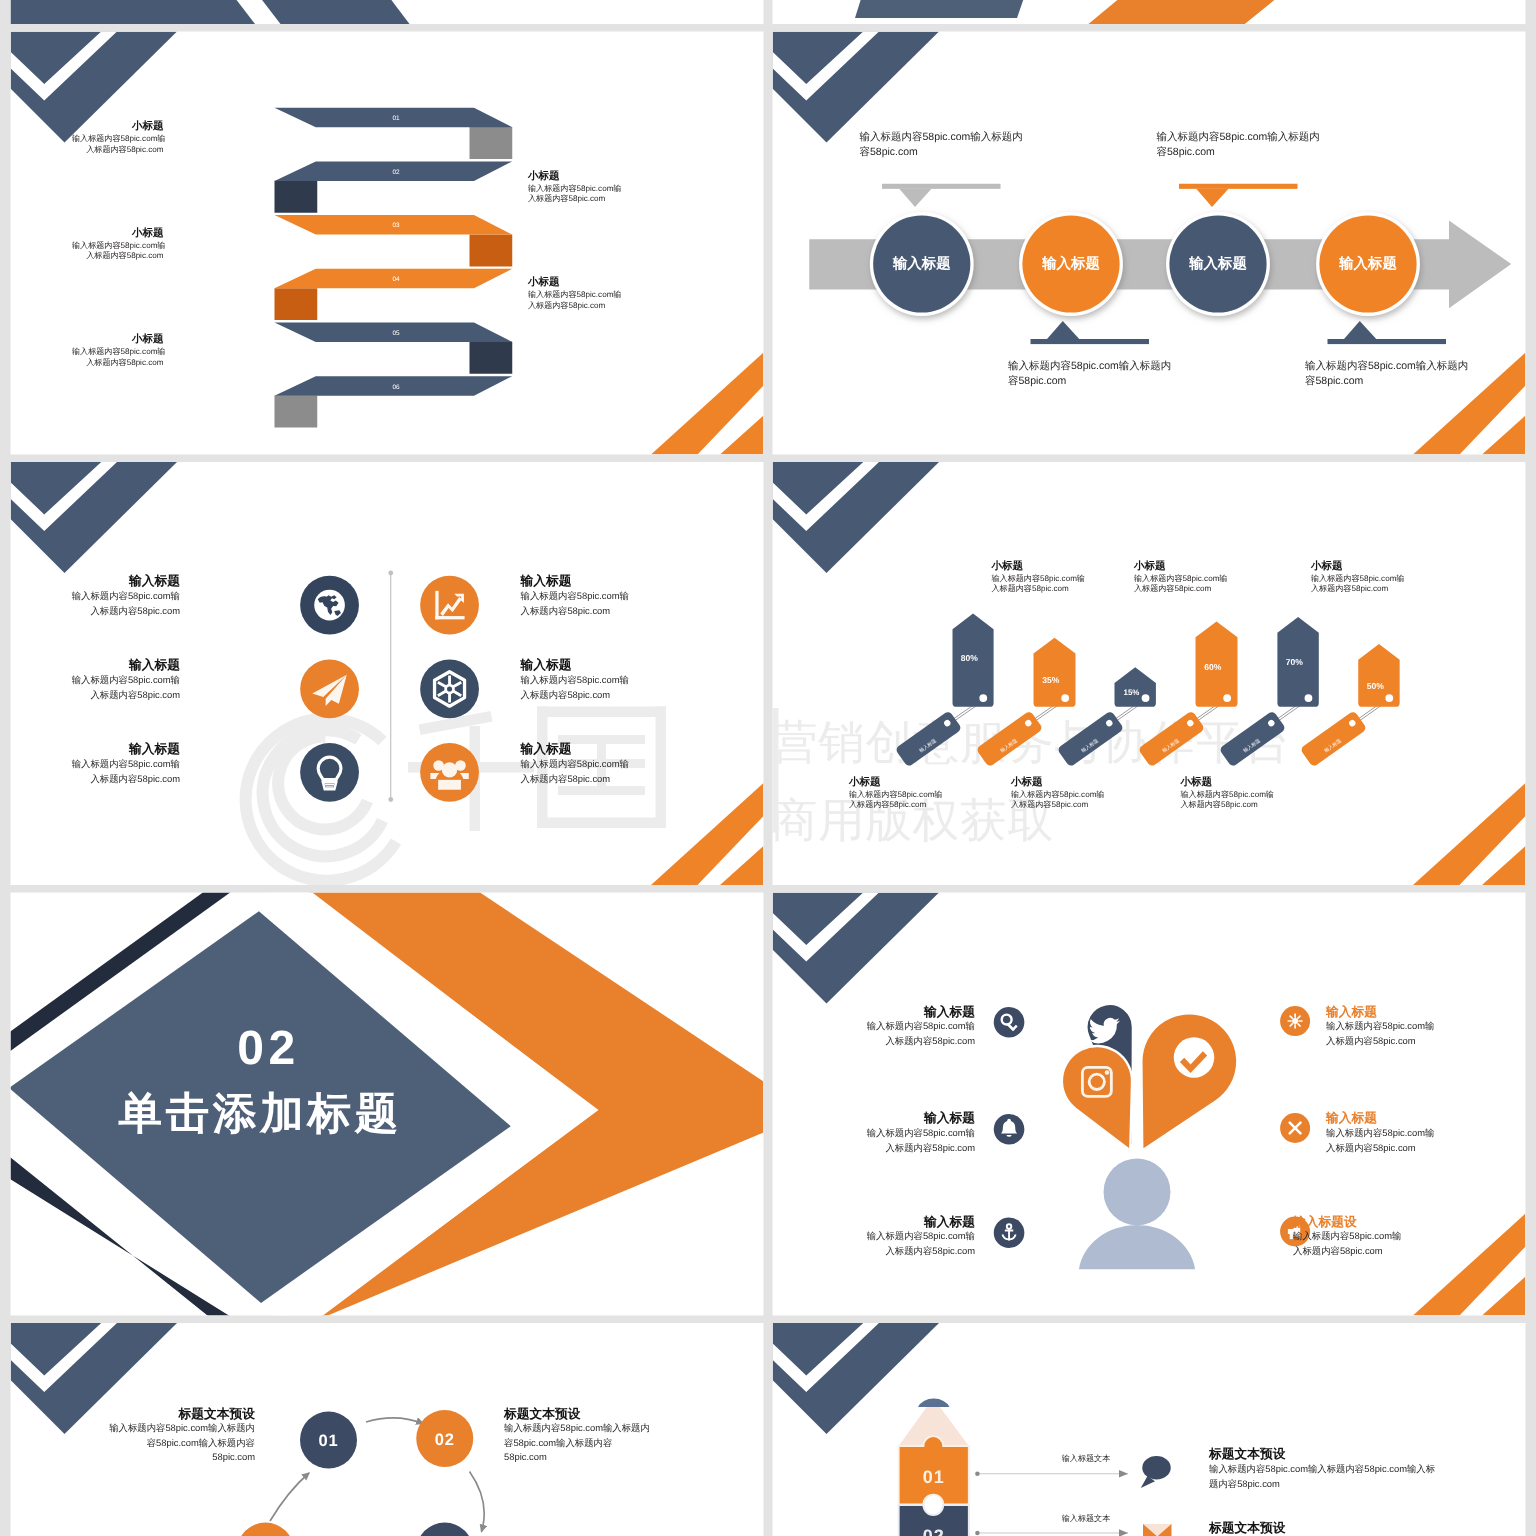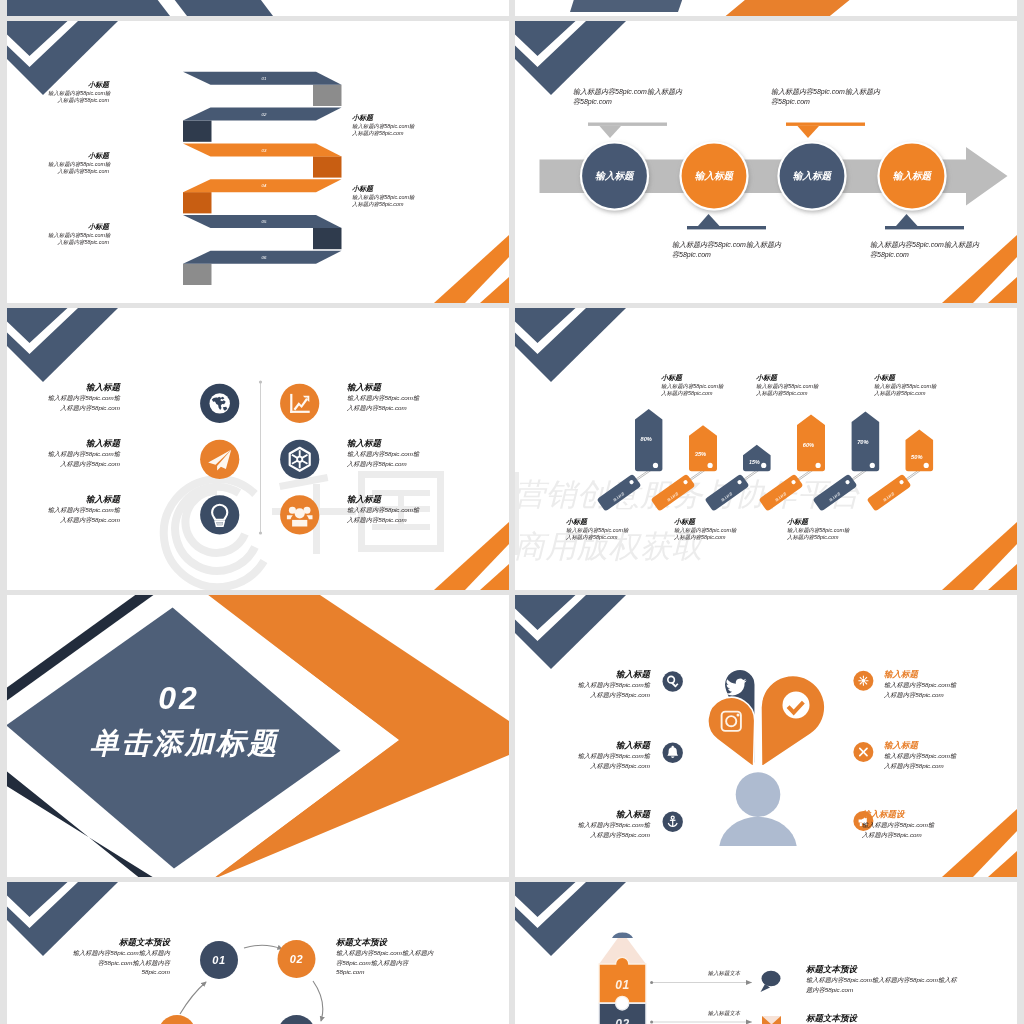--- a/index.html
+++ b/index.html
@@ -1,18 +1,18 @@
 <!DOCTYPE html>
 <html><head>
 <meta charset="utf-8">
 <style>
   html,body{margin:0;padding:0;}
   body{width:1024px;height:1024px;background:#e3e3e3;overflow:hidden;
        font-family:"Liberation Sans","DejaVu Sans",sans-serif;-webkit-font-smoothing:antialiased;}
-  .page{position:absolute;left:0;top:0;width:1024px;height:1024px;font-style:italic;}
+  .page{position:absolute;left:0;top:0;width:1024px;height:1024px;}
   .slide{position:absolute;background:#ffffff;overflow:hidden;width:502px;height:282px;}
   .s-c1{left:7px;}
   .s-c2{left:515px;}
   .s-r0{top:-266px;}
   .s-r1{top:21px;}
   .s-r2{top:308px;}
   .s-r3{top:595px;}
   .s-r4{top:882px;}
   svg{display:block;}
   .abs{position:absolute;left:0;top:0;}
@@ -21,21 +21,21 @@
   .wm-r2c1{left:-7px;top:-308px;}
   .wm-r2c2{left:-515px;top:-308px;}
   .txt.rt{text-align:right;}
   .t-h{font-size:7px;font-weight:bold;color:#141414;line-height:9.6px;}
   .t-b{font-size:5.4px;color:#231f20;line-height:7.5px;white-space:nowrap;}
   .t-h2{font-size:8.5px;font-weight:bold;color:#141414;line-height:11px;}
   .t-b2{font-size:6.25px;color:#231f20;line-height:9.7px;white-space:nowrap;}
   .t-or{color:#e8802c;}
   .t-b3{font-size:7px;color:#231f20;line-height:9.6px;white-space:nowrap;}
   .sect-num{position:absolute;left:72px;top:87px;width:200px;text-align:center;font-size:32px;font-weight:bold;color:#ffffff;letter-spacing:3px;line-height:32px;}
-  .sect-title{position:absolute;left:72px;top:133px;width:200px;text-align:right;font-size:29px;font-weight:bold;color:#ffffff;letter-spacing:2.5px;line-height:30px;}
+  .sect-title{position:absolute;left:72px;top:133px;width:200px;text-align:left;font-size:29px;font-weight:bold;color:#ffffff;letter-spacing:2.5px;line-height:30px;}
 </style>
 </head>
 <body>
 
 <div class="page">
 
   <div class="slide s-c1 s-r0">
     <svg class="abs" width="502" height="282" viewBox="0 0 502 282">
       <polygon points="-5,200 100,200 163,282 -5,282" fill="#475973"></polygon>
       <polygon points="117,200 204,200 266,282 180,282" fill="#475973"></polygon>

